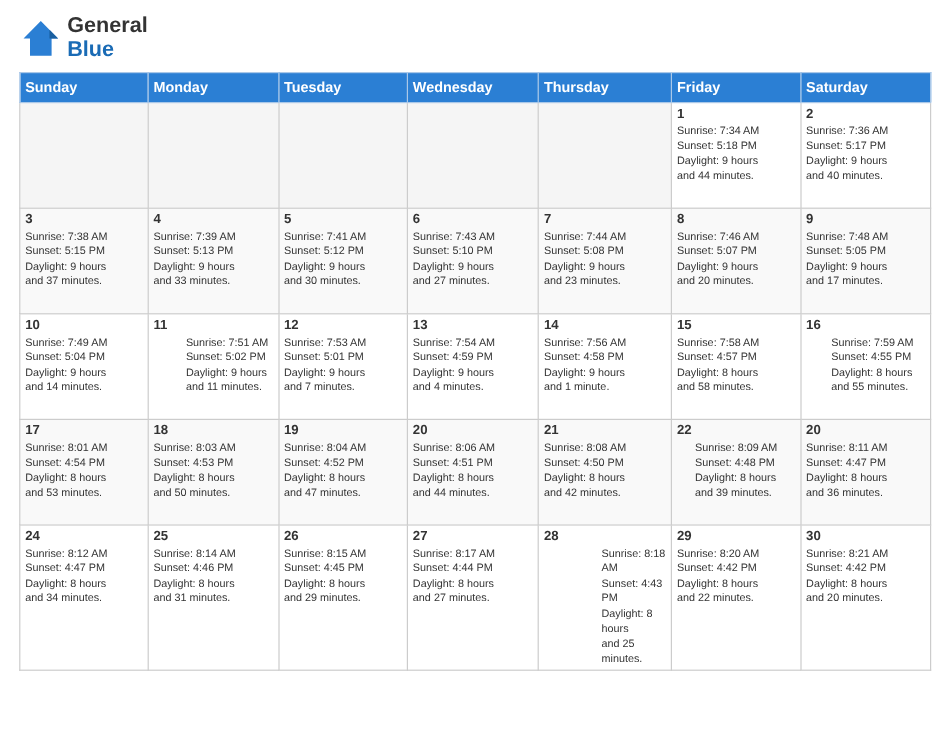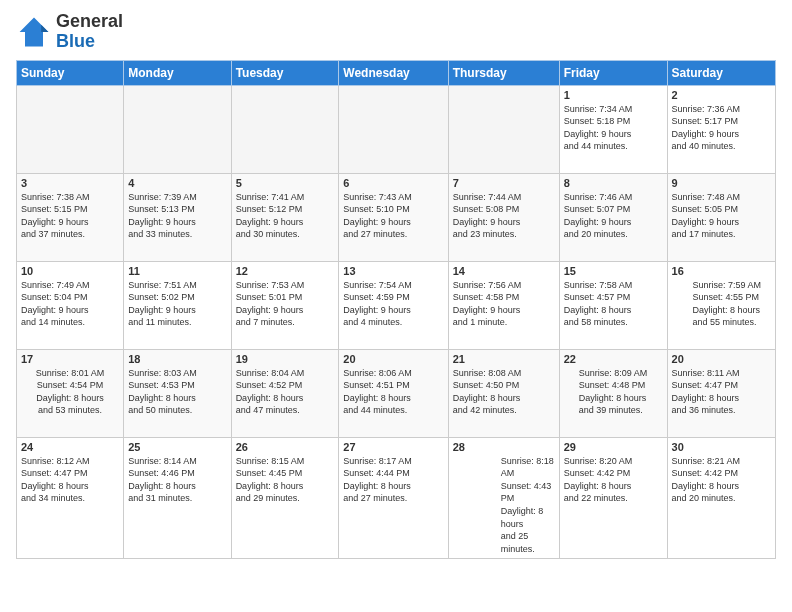--- a/index.html
+++ b/index.html
@@ -200,21 +200,21 @@
         <tr>
           <td>
             <span class="day-num">10</span>
             <div class="day-info" style="white-space: pre-line;">Sunrise: 7:49 AM
 Sunset: 5:04 PM
 Daylight: 9 hours
 and 14 minutes.</div>
           </td>
           <td>
             <span class="day-num">11</span>
-            <div class="day-info" style="white-space: pre-line;">Sunrise: 7:51 AM
+            <div class="day-info" style="white-space: pre-line; margin-left: 27px;">Sunrise: 7:51 AM
 Sunset: 5:02 PM
 Daylight: 9 hours
 and 11 minutes.</div>
           </td>
           <td>
             <span class="day-num">12</span>
             <div class="day-info" style="white-space: pre-line;">Sunrise: 7:53 AM
 Sunset: 5:01 PM
 Daylight: 9 hours
 and 7 minutes.</div>
@@ -244,21 +244,21 @@
             <span class="day-num">16</span>
             <div class="day-info" style="white-space: pre-line; margin-left: 21px;">Sunrise: 7:59 AM
 Sunset: 4:55 PM
 Daylight: 8 hours
 and 55 minutes.</div>
           </td>
         </tr>
         <tr class="row-even">
           <td>
             <span class="day-num">17</span>
-            <div class="day-info" style="white-space: pre-line; text-align: center;">Sunrise: 8:01 AM
+            <div class="day-info" style="white-space: pre-line;">Sunrise: 8:01 AM
 Sunset: 4:54 PM
 Daylight: 8 hours
 and 53 minutes.</div>
           </td>
           <td>
             <span class="day-num">18</span>
             <div class="day-info" style="white-space: pre-line;">Sunrise: 8:03 AM
 Sunset: 4:53 PM
 Daylight: 8 hours
 and 50 minutes.</div>

